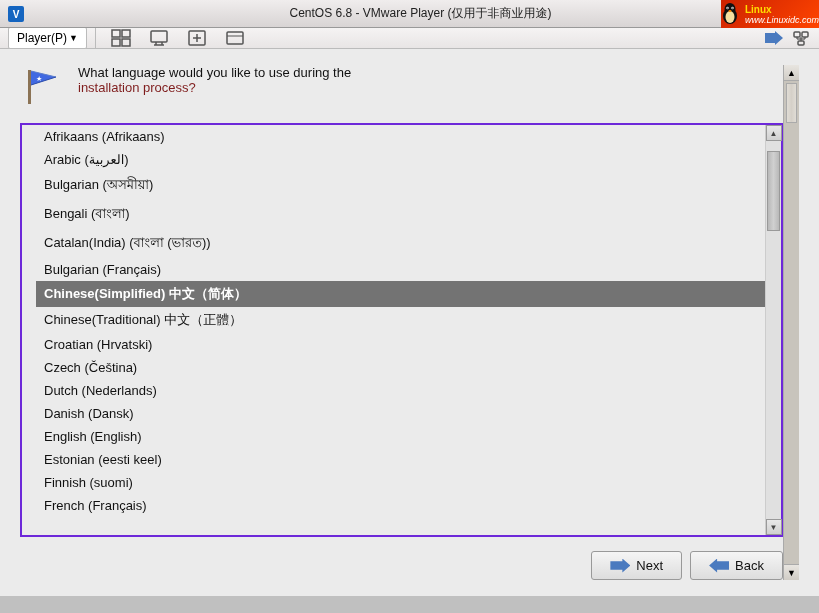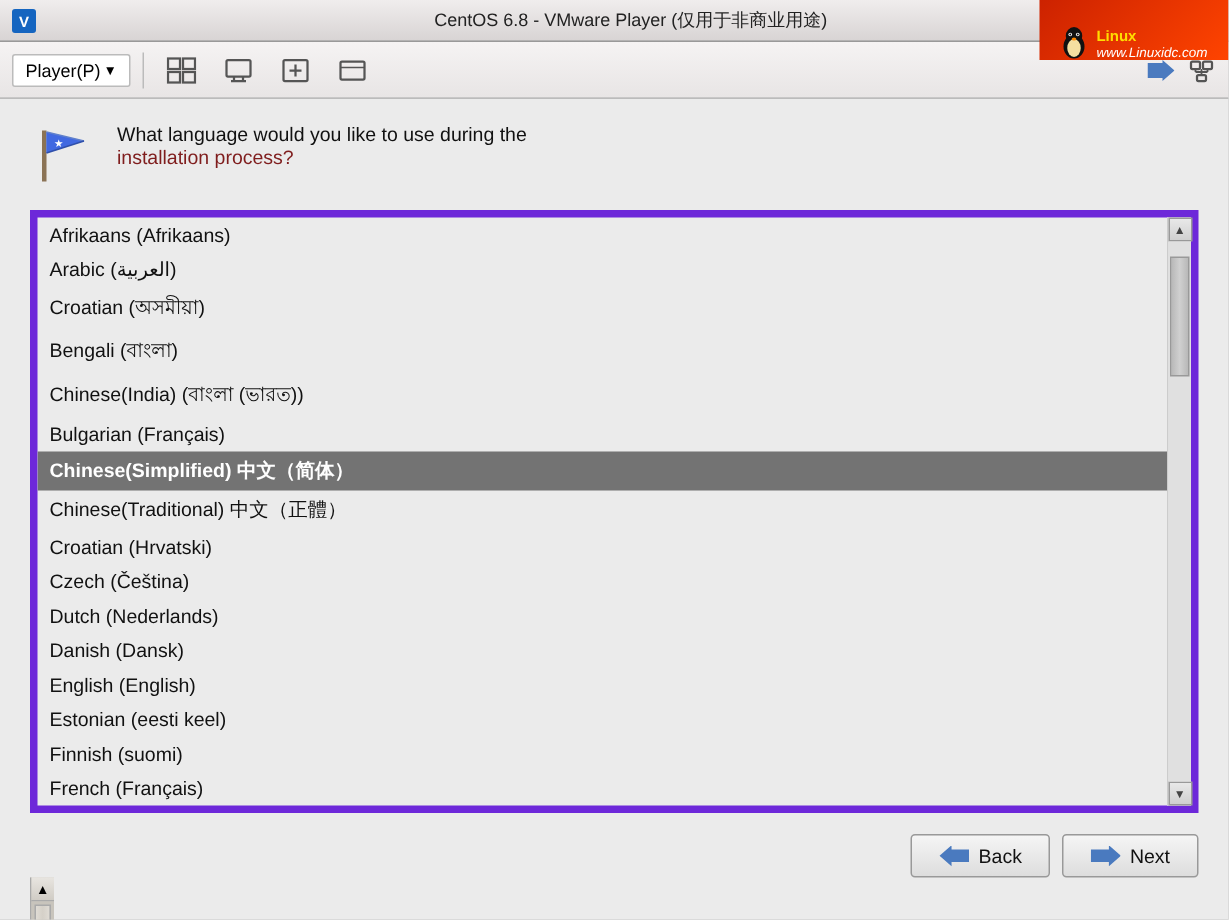--- a/index.html
+++ b/index.html
@@ -33,21 +33,21 @@
     .title-bar-text {
       font-size: 12px;
       color: #222;
       flex: 1;
       text-align: center;
     }
 
     
     .toolbar {
       background: linear-gradient(to bottom, #f5f3f3, #e8e5e5);
-      height: 38px;
+      height: 21px;
       display: flex;
       align-items: center;
       padding: 0 8px;
       border-bottom: 1px solid #bbb;
       gap: 4px;
     }
     .toolbar-btn {
       display: flex;
       align-items: center;
       padding: 4px 6px;
@@ -249,21 +249,21 @@
   <div class="title-bar" style="position:relative;">
     <div class="title-bar-icon">
 
       <svg width="16" height="16" viewBox="0 0 16 16">
         <rect x="0" y="0" width="16" height="16" fill="#1565c0" rx="2"></rect>
         <text x="8" y="12" text-anchor="middle" fill="white" font-size="10" font-weight="bold">V</text>
       </svg>
     </div>
     <span class="title-bar-text">CentOS 6.8 - VMware Player (仅用于非商业用途)</span>
 
-    <div style="position:absolute; right:0; top:0; height:40px; background: linear-gradient(135deg, #cc2200, #ff4400); display:flex; align-items:flex-end; padding:0 14px; gap:6px;">
+    <div style="position:absolute; right:0; top:0; height:28px; background: linear-gradient(135deg, #cc2200, #ff4400); display:flex; align-items:center; padding:0 0; gap:6px;">
 
       <svg width="18" height="22" viewBox="0 0 18 22">
         <ellipse cx="9" cy="6" rx="5.5" ry="6" fill="#111"></ellipse>
         <ellipse cx="9" cy="13" rx="7" ry="8" fill="#111"></ellipse>
         <ellipse cx="9" cy="14" rx="4.5" ry="6" fill="#f5dfa0"></ellipse>
         <circle cx="6.5" cy="5" r="1.2" fill="white"></circle>
         <circle cx="11.5" cy="5" r="1.2" fill="white"></circle>
         <circle cx="6.5" cy="5" r="0.6" fill="#111"></circle>
         <circle cx="11.5" cy="5" r="0.6" fill="#111"></circle>
         <ellipse cx="9" cy="8" rx="1.5" ry="1" fill="#ff8800"></ellipse>
@@ -325,21 +325,21 @@
           <rect x="7" y="12" width="6" height="4" rx="1" fill="none" stroke="#555" stroke-width="1.5"></rect>
           <line x1="6" y1="8" x2="6" y2="10" stroke="#555" stroke-width="1.2"></line>
           <line x1="14" y1="8" x2="14" y2="10" stroke="#555" stroke-width="1.2"></line>
           <line x1="10" y1="8" x2="10" y2="12" stroke="#555" stroke-width="1.2"></line>
           <line x1="6" y1="10" x2="14" y2="10" stroke="#555" stroke-width="1.2"></line>
         </svg>
       </div>
     </div>
   </div>
 
-  <div class="main-content" style="flex-direction:column; position:relative;">
+  <div class="main-content" style="flex-direction:row; position:relative;">
 
     <div style="flex:1; display:flex; flex-direction:column;">
 
       <div class="header-section">
         <div class="flag-icon">
 
           <svg width="44" height="44" viewBox="0 0 44 44">
 
             <rect x="8" y="5" width="3" height="34" fill="#8B7355"></rect>
 
@@ -351,27 +351,27 @@
 
             <text x="16" y="16" fill="white" font-size="7">★</text>
           </svg>
         </div>
         <div>
           <div style="font-size:13px; color:#111;">What language would you like to use during the</div>
           <div style="font-size:13px; color:#7f1d1d;">installation process?</div>
         </div>
       </div>
 
-      <div style="flex:1; display:flex; border:5px solid #6d28d9;">
+      <div style="flex:1; display:flex; border:2px solid #6d28d9;padding-left:14px;">
         <ul class="language-list" id="lang-list">
         <li>Afrikaans (Afrikaans)</li>
             <li>Arabic (العربية)</li>
-            <li>Croatian (অসমীয়া)</li>
+            <li>Bulgarian (অসমীয়া)</li>
             <li>Bengali (বাংলা)</li>
-            <li>Chinese(India) (বাংলা (ভারত))</li>
+            <li>Catalan(India) (বাংলা (ভারত))</li>
             <li>Bulgarian (Français)</li>
             <li class="selected">Chinese(Simplified) 中文（简体）</li>
             <li>Chinese(Traditional) 中文（正體）</li>
             <li>Croatian (Hrvatski)</li>
             <li>Czech (Čeština)</li>
             <li>Dutch (Nederlands)</li>
             <li>Danish (Dansk)</li>
             <li>English (English)</li>
             <li>Estonian (eesti keel)</li>
             <li>Finnish (suomi)</li>
@@ -382,26 +382,26 @@
           <div class="scrollbar-arrow">▲</div>
           <div class="scrollbar-track-inner">
             <div class="scrollbar-thumb"></div>
           </div>
           <div class="scrollbar-arrow">▼</div>
         </div>
       </div>
 
       <div class="bottom-bar">
         <button class="nav-button">
+          <span class="btn-arrow"></span>
+          <span>Next</span>
+        </button>
+        <button class="nav-button">
           <span class="btn-arrow btn-arrow-left"></span>
           <span>Back</span>
-        </button>
-        <button class="nav-button">
-          <span class="btn-arrow"></span>
-          <span>Next</span>
         </button>
       </div>
     </div>
 
     <div class="right-scrollbar">
       <div class="right-scrollbar-arrow">▲</div>
       <div class="right-scrollbar-track">
         <div class="right-scrollbar-thumb"></div>
       </div>
       <div class="right-scrollbar-arrow bottom">▼</div>

